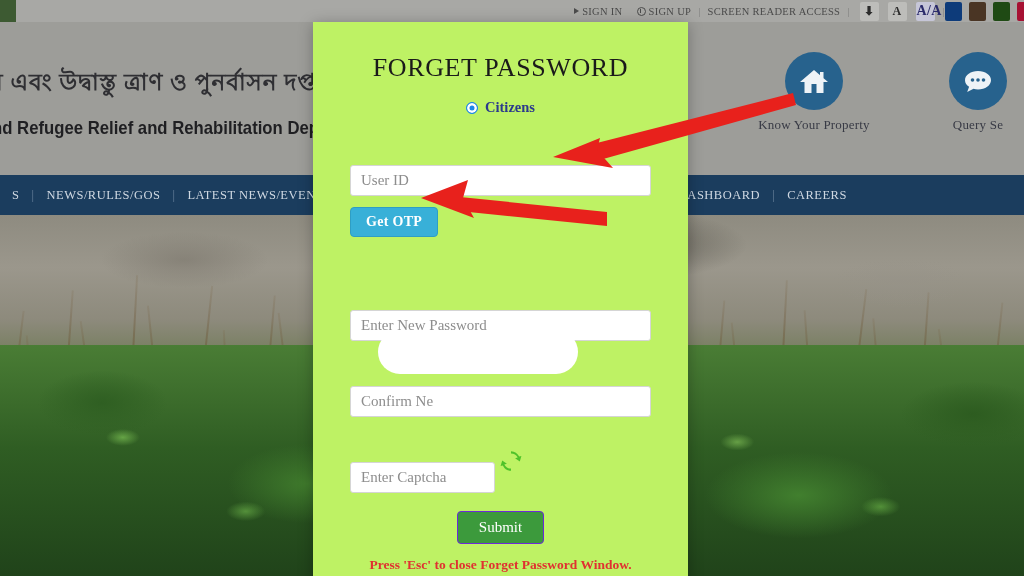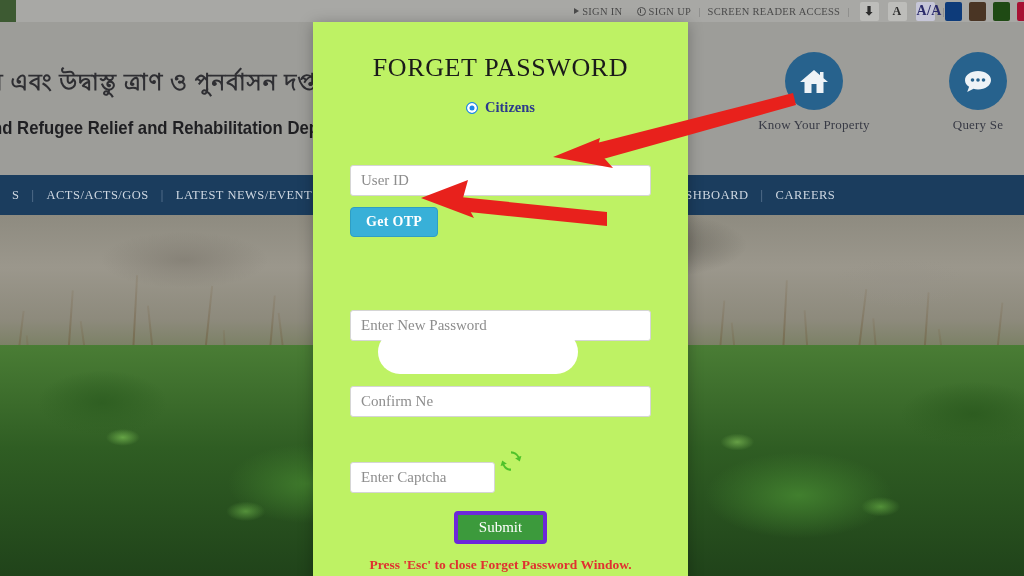--- a/index.html
+++ b/index.html
@@ -184,21 +184,21 @@
       repeating-linear-gradient(-38deg, rgba(0,0,0,.09) 0 1px, transparent 1px 4px),
       #eeeeee;
     display: flex; align-items: center; justify-content: center;
     font-family: "Liberation Serif", serif; font-size: 15px;
     font-weight: bold; color: #161616; letter-spacing: 1.8px;
   }
   .captcha-refresh { width: 24px; height: 24px; flex: none; }
   .submit-wrap { display: flex; justify-content: center; padding-top: 18px; }
   .btn-submit {
     height: 33px; padding: 0 21px; background: #3c9a3c;
-    border: 4px solid #6d28d9; border-radius: 4px;
+    border: 1px solid #6d28d9; border-radius: 4px;
     display: inline-flex; align-items: center;
     font-family: "Liberation Serif", serif; font-size: 15px; color: #ffffff;
   }
   .esc-note {
     text-align: center; padding-top: 13px;
     font-family: "Liberation Serif", serif; font-size: 13.5px;
     font-weight: bold; color: #e03131;
   }
   .tooltip-blob {
     position: absolute; left: 378px; top: 330px; width: 200px; height: 44px;
@@ -307,21 +307,21 @@
       </div>
       <div class="ql-label">Query Se</div>
     </div>
 
   </div>
 </div>
 
 <div class="nav-bar">
   <span class="nav-item">S</span>
   <span class="nav-pipe">|</span>
-  <span class="nav-item">ACTS/ACTS/GOS</span>
+  <span class="nav-item">NEWS/RULES/GOS</span>
   <span class="nav-pipe">|</span>
   <span class="nav-item">LATEST NEWS/EVENT</span>
   <span style="width:330px"></span>
   <span class="nav-item">DASHBOARD</span>
   <span class="nav-pipe">|</span>
   <span class="nav-item">CAREERS</span>
 </div>
 
 <div class="modal">
 

